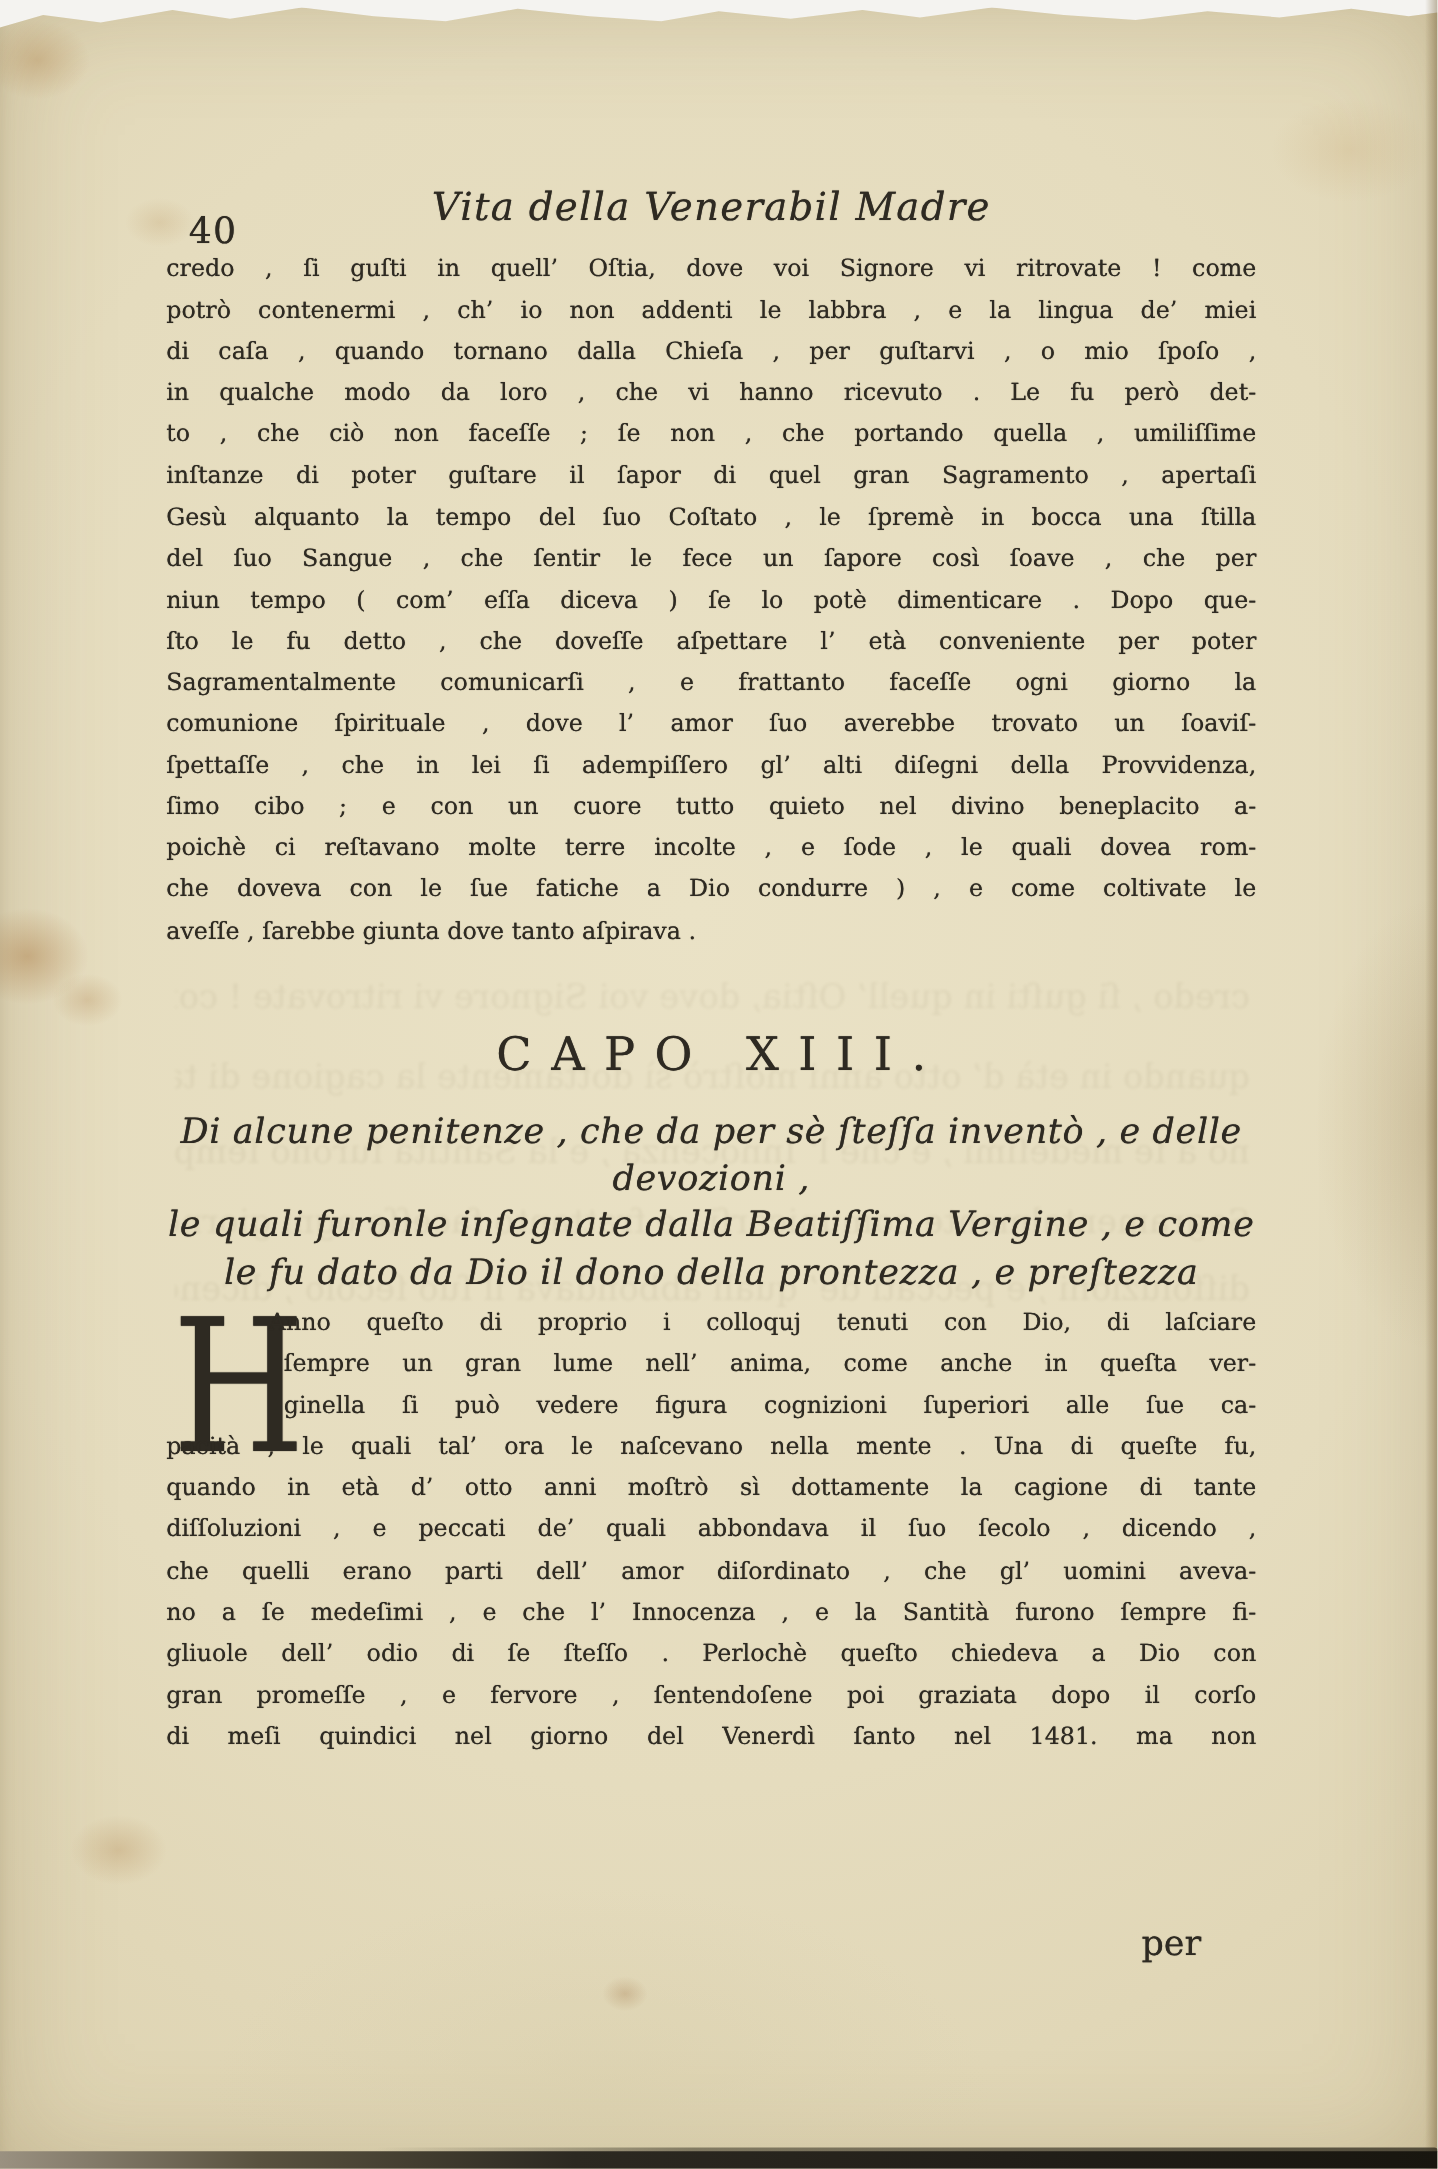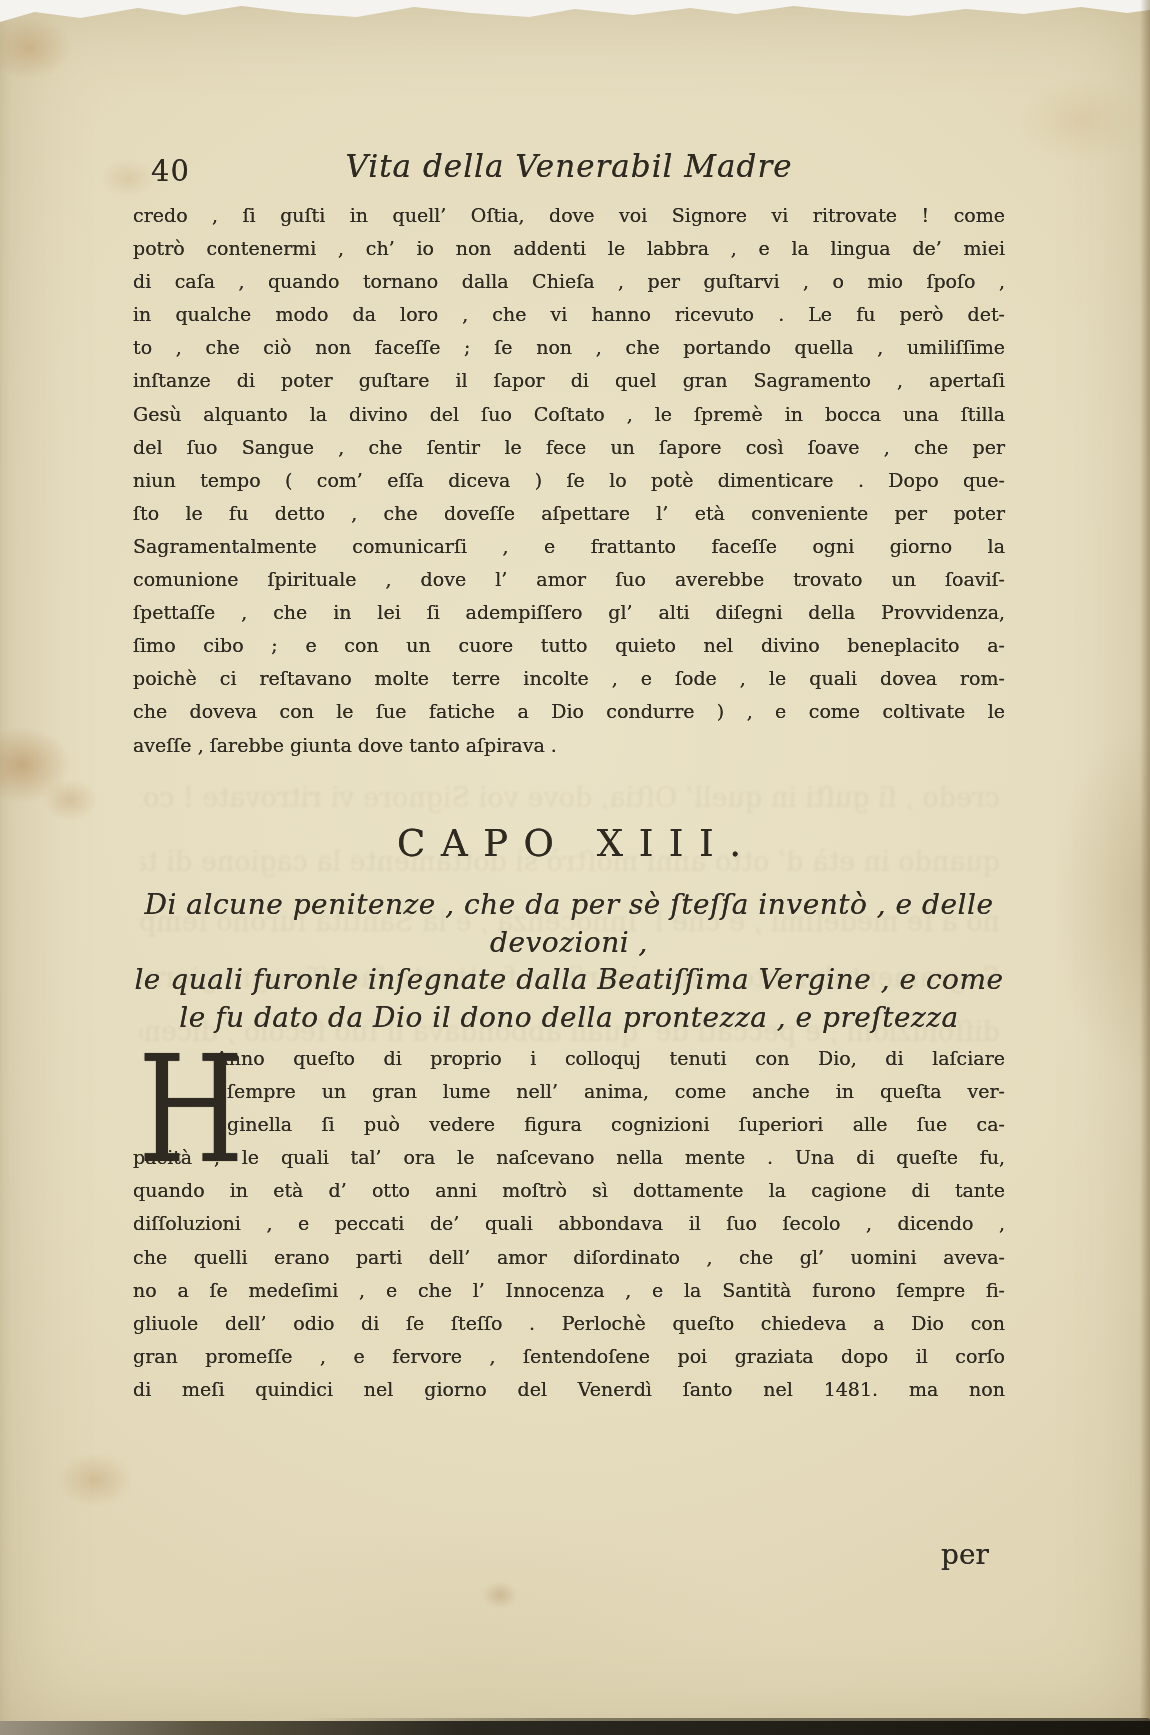--- a/index.html
+++ b/index.html
@@ -50,21 +50,21 @@
   }
   .right-edge{
     position:absolute;right:0;top:0;width:10px;height:1735px;
     background:linear-gradient(to left, rgba(120,100,60,.45), rgba(120,100,60,0));
   }
 
   
   .ink{color:#2e2a22;text-shadow:0 0 .6px rgba(46,42,34,.85);}
 
   .header-row{position:absolute;left:133px;top:148px;width:872px;height:40px;}
-  .folio{position:absolute;left:18px;top:6px;font-size:29px;letter-spacing:1px;}
+  .folio{position:absolute;left:18px;top:19px;font-size:29px;letter-spacing:1px;}
   .running-title{
     position:absolute;left:0;top:0;width:100%;text-align:center;
     font-style:italic;font-size:31px;letter-spacing:1px;
   }
 
   .body-block{position:absolute;left:133px;top:199px;width:872px;}
   .line{
     font-size:19px;line-height:33.1px;height:33.1px;white-space:nowrap;
     text-align:justify;text-align-last:justify;
   }
@@ -85,21 +85,21 @@
     position:absolute;left:138px;top:1036px;
     font-size:148px;line-height:1;letter-spacing:0;
     transform:scaleX(.82);transform-origin:left top;
     color:#2e2a22;text-shadow:0 0 1px rgba(46,42,34,.9);
   }
   .catchword{
     position:absolute;left:133px;top:1538px;width:872px;
     text-align:right;padding-right:0;box-sizing:border-box;
     font-size:28px;
   }
-  .catchword span{margin-right:16px;}
+  .catchword span{margin-right:44px;}
 
   
   .ghost{
     position:absolute;left:140px;width:860px;
     font-size:27px;white-space:nowrap;overflow:hidden;
     color:#6a5c3a;opacity:.08;filter:blur(1.3px);
     transform:scaleX(-1);
   }
 </style>
 </head>
@@ -121,21 +121,21 @@
     <div class="running-title ink">Vita della Venerabil Madre</div>
   </div>
 
   <div class="body-block ink">
     <div class="line">credo , ſi guſti in quell’ Oſtia, dove voi Signore vi ritrovate ! come</div>
     <div class="line">potrò contenermi , ch’ io non addenti le labbra , e la lingua de’ miei</div>
     <div class="line">di caſa , quando tornano dalla Chieſa , per guſtarvi , o mio ſpoſo ,</div>
     <div class="line">in qualche modo da loro ,  che vi hanno ricevuto .  Le fu però  det-</div>
     <div class="line">to , che ciò non faceſſe ; ſe non , che portando quella , umiliſſime</div>
     <div class="line">inſtanze di poter guſtare il ſapor di quel gran Sagramento , apertaſi</div>
-    <div class="line">Gesù alquanto la divino del ſuo Coſtato , le ſpremè in bocca una ſtilla</div>
+    <div class="line">Gesù alquanto la tempo del ſuo Coſtato , le ſpremè in bocca una ſtilla</div>
     <div class="line">del ſuo Sangue , che ſentir le fece un ſapore così ſoave , che per</div>
     <div class="line">niun tempo ( com’ eſſa diceva ) ſe lo potè dimenticare .  Dopo que-</div>
     <div class="line">ſto le fu detto , che doveſſe aſpettare l’ età conveniente per poter</div>
     <div class="line">Sagramentalmente comunicarſi , e frattanto faceſſe ogni giorno la</div>
     <div class="line">comunione ſpirituale , dove l’ amor ſuo averebbe trovato un ſoaviſ-</div>
     <div class="line">ſpettaſſe , che in lei ſi adempiſſero gl’ alti diſegni della Provvidenza,</div>
     <div class="line">ſimo cibo ; e con un cuore tutto quieto nel divino beneplacito a-</div>
     <div class="line">poichè ci reſtavano molte terre incolte , e ſode , le quali dovea rom-</div>
     <div class="line">che doveva con le ſue fatiche a Dio condurre ) , e come coltivate le</div>
     <div class="line last">aveſſe , ſarebbe giunta dove tanto aſpirava .</div>

